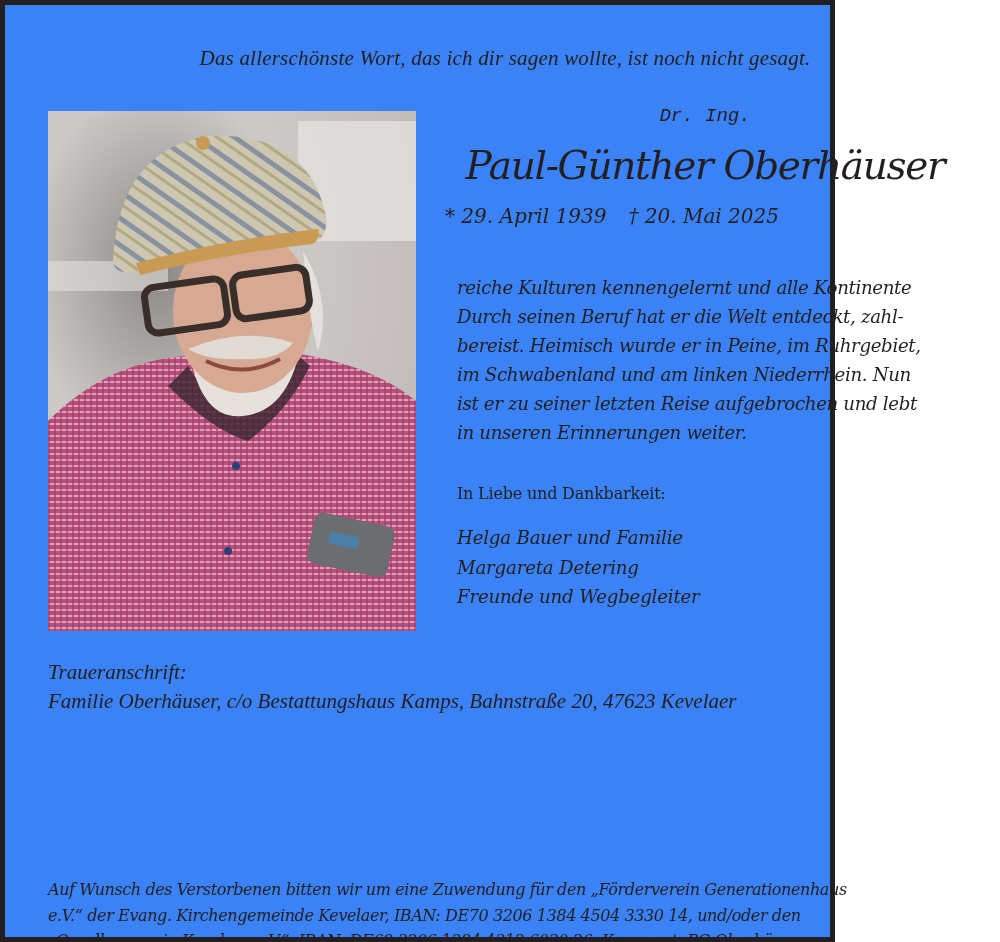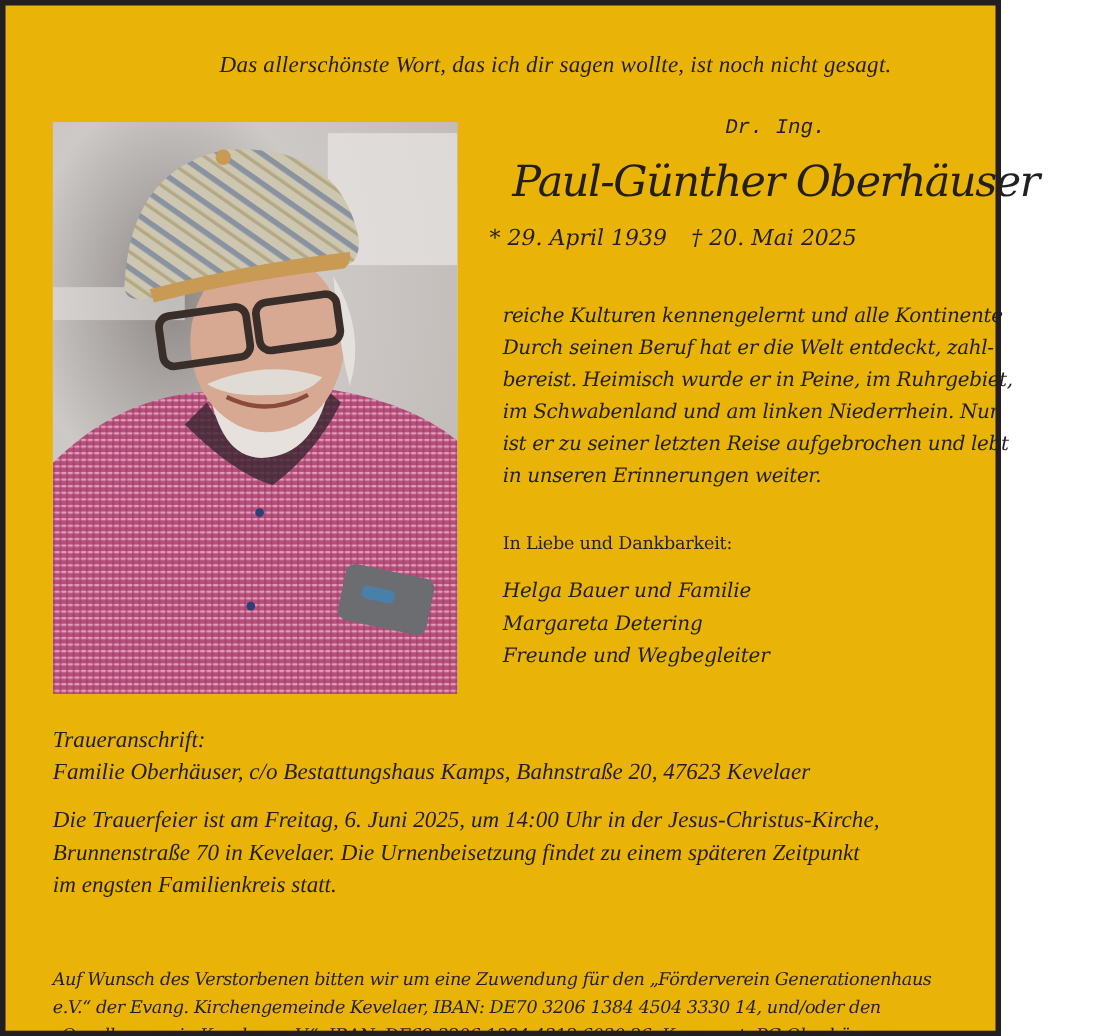--- a/index.html
+++ b/index.html
@@ -1,21 +1,21 @@
 <!DOCTYPE html>
 <html><head>
   <meta charset="utf-8">
   <style>
     * { box-sizing: border-box; margin: 0; padding: 0; }
     html, body { width: 1000px; height: 942px; background: #ffffff; overflow: hidden; }
     body { position: relative; color: #231f20; font-family: "DejaVu Serif", serif; }
 
     .frame {
-      position: absolute; left: 0; top: 0; width: 910px; height: 942px;
-      border: 5px solid #231f20; background: #eab308;
+      position: absolute; left: 0; top: 0; width: 835px; height: 942px;
+      border: 5px solid #231f20; background: #3b82f6;
     }
 
     .motto {
       position: absolute; left: 0; top: 41px; width: 1000px; text-align: center;
       font-family: "Liberation Serif", serif; font-style: italic; font-size: 21px;
       letter-spacing: 0.2px;
     }
 
     .photo {
       position: absolute; left: 43px; top: 106px; width: 368px; height: 520px;
@@ -155,25 +155,20 @@
 
   <div class="mourners">
     <div>Helga Bauer und Familie</div>
     <div>Margareta Detering</div>
     <div>Freunde und Wegbegleiter</div>
   </div>
 
   <div class="addr-label">Traueranschrift:</div>
   <div class="addr">Familie Oberhäuser, c/o Bestattungshaus Kamps, Bahnstraße 20, 47623 Kevelaer</div>
 
-  <div class="ceremony">
-    <div>Die Trauerfeier ist am Freitag, 6. Juni 2025, um 14:00 Uhr in der Jesus-Christus-Kirche,</div>
-    <div>Brunnenstraße 70 in Kevelaer. Die Urnenbeisetzung findet zu einem späteren Zeitpunkt</div>
-    <div>im engsten Familienkreis statt.</div>
-  </div>
 
   <div class="donation">
     <div>Auf Wunsch des Verstorbenen bitten wir um eine Zuwendung für den „Förderverein Generationenhaus</div>
     <div>e.V.“ der Evang. Kirchengemeinde Kevelaer, IBAN: DE70 3206 1384 4504 3330 14, und/oder den</div>
     <div>„Orgelbauverein Kevelaer e.V.“, IBAN: DE69 3206 1384 4312 6030 26, Kennwort: PG Oberhäuser.</div>
   </div>
 
 </div>
 
 </body></html>

